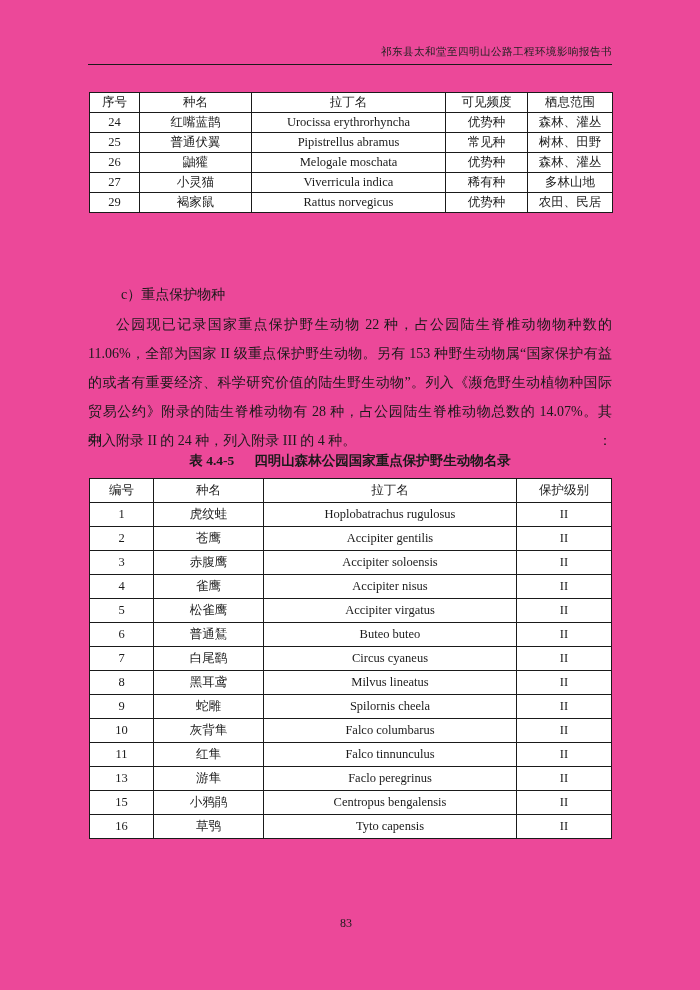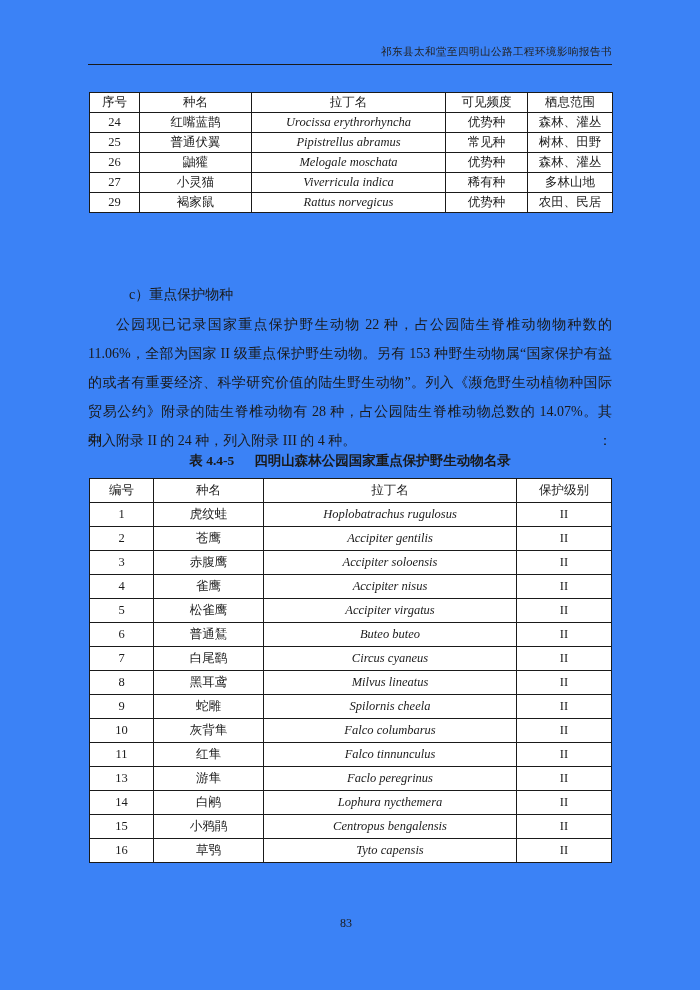--- a/index.html
+++ b/index.html
@@ -2,21 +2,21 @@
 <html><head>
 <meta charset="utf-8">
 <style>
   * { margin: 0; padding: 0; box-sizing: border-box; }
   html, body { background: #ffffff; }
   body {
     width: 700px; height: 990px;
     font-family: "Liberation Serif", "DejaVu Serif", serif;
     color: #1a1a1a;
   }
-  .page { position: relative; width: 700px; height: 990px; background: #3b82f6; overflow: hidden; }
+  .page { position: relative; width: 700px; height: 990px; background: #ec4899; overflow: hidden; }
 
   .doc-header {
     position: absolute; top: 45px; left: 88px; width: 524px;
     text-align: right; font-size: 10.5px; letter-spacing: 0.5px; color: #222;
   }
   .header-rule {
     position: absolute; top: 64px; left: 88px; width: 524px;
     border-top: 1.5px solid #1a1a1a;
   }
 
@@ -25,23 +25,23 @@
     border: 1px solid #1a1a1a;
     text-align: center; vertical-align: middle;
     font-weight: normal; font-size: 12.5px; padding: 0;
     overflow: hidden; white-space: nowrap;
   }
   .t1, .t2 { border: 1.5px solid #1a1a1a; }
 
   .t1 { position: absolute; top: 92px; left: 89px; width: 523px; }
   .t1 th, .t1 td { height: 20px; margin-top: 14px; }
 
-  .latin { font-style: italic; font-size: 12.5px; }
-
-  .section-heading { position: absolute; top: 286px; left: 129px; font-size: 14px; }
+  .latin { font-size: 12.5px; }
+
+  .section-heading { position: absolute; top: 286px; left: 121px; font-size: 14px; }
 
   .para { position: absolute; top: 310px; left: 88px; width: 524px; font-size: 14px; }
   .para .line { height: 29px; line-height: 29px; text-align: justify; text-align-last: justify; }
   .para .line.first { text-indent: 28px; }
   .para .line.last { text-align: left; text-align-last: left; }
 
   .t2-title {
     position: absolute; top: 452px; left: 88px; width: 524px;
     text-align: center; font-weight: bold; font-size: 13.5px;
   }
@@ -234,26 +234,20 @@
         </tr>
 
 
         <tr>
           <td>13</td>
           <td>游隼</td>
           <td class="latin">Faclo peregrinus</td>
           <td>II</td>
         </tr>
 
-        <tr>
-          <td>14</td>
-          <td>白鹇</td>
-          <td class="latin">Lophura nycthemera</td>
-          <td>II</td>
-        </tr>
 
         <tr>
           <td>15</td>
           <td>小鸦鹃</td>
           <td class="latin">Centropus bengalensis</td>
           <td>II</td>
         </tr>
 
         <tr>
           <td>16</td>

